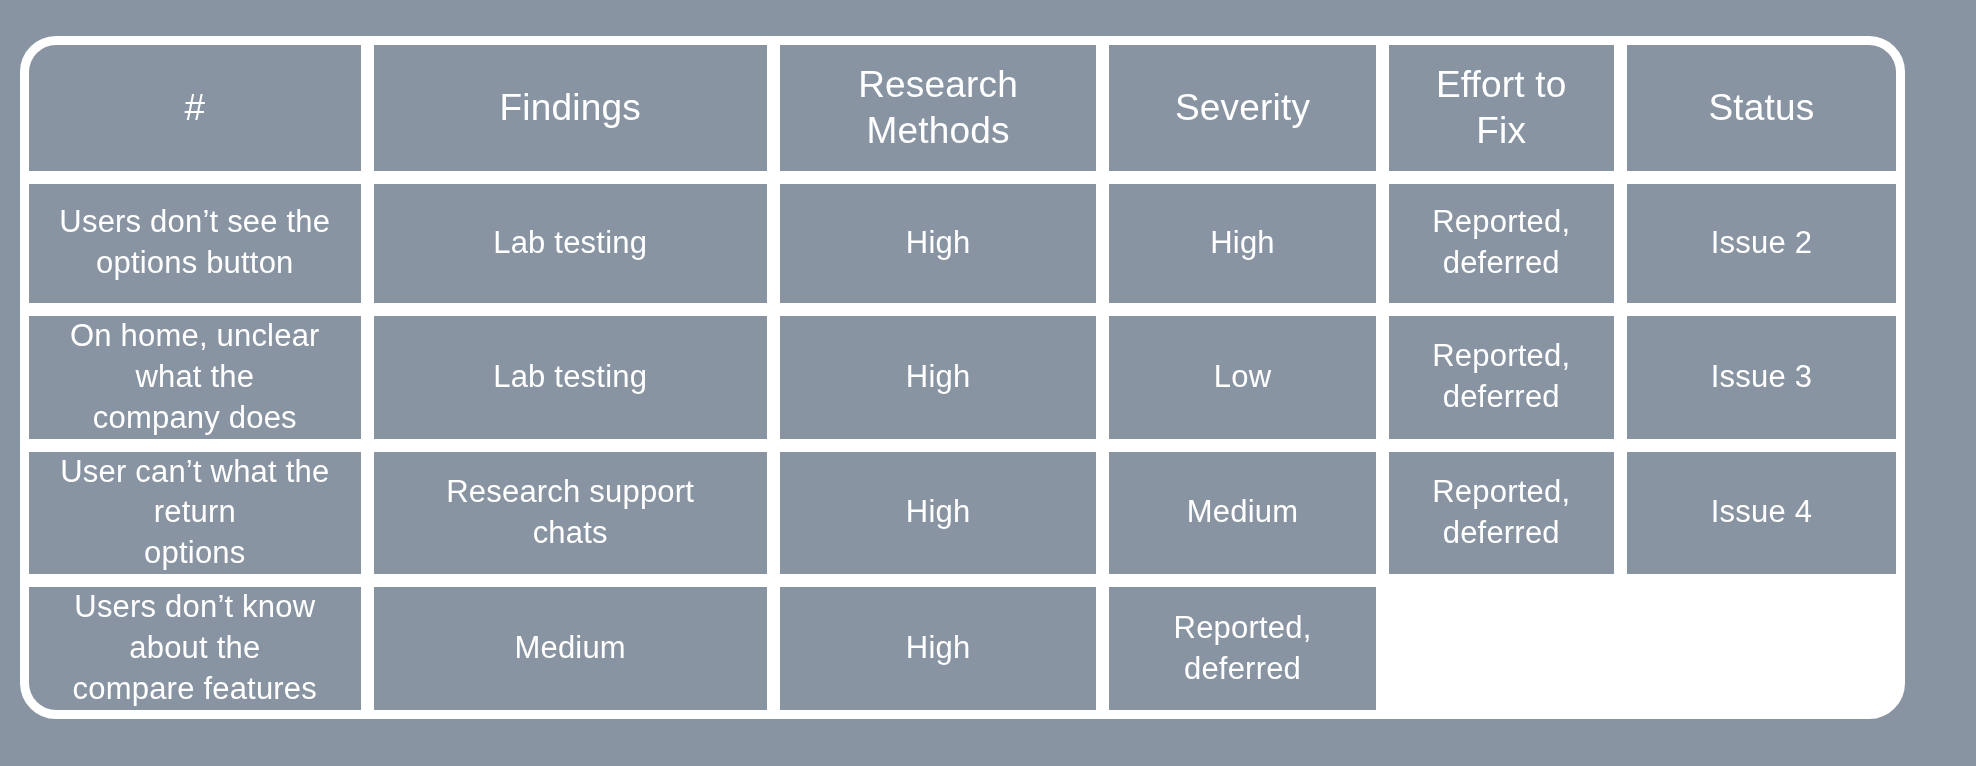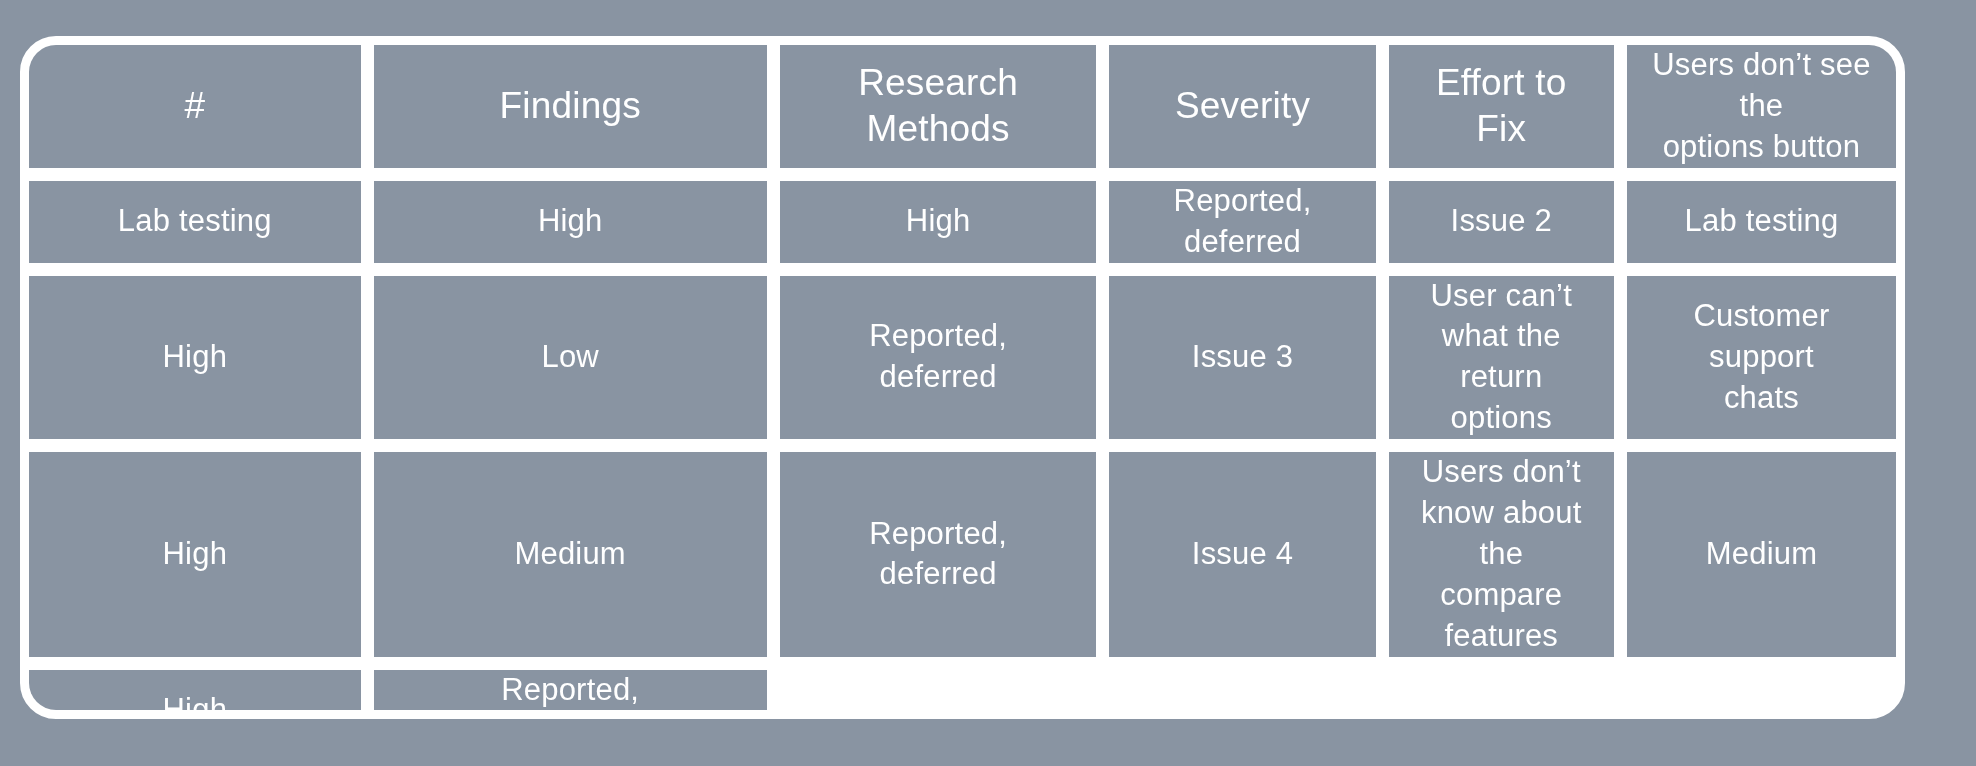--- a/index.html
+++ b/index.html
@@ -54,40 +54,43 @@
 
 <div class="table-card">
 
   <div class="cell header">#</div>
   <div class="cell header">Findings</div>
   <div class="cell header">Research
 Methods</div>
   <div class="cell header">Severity</div>
   <div class="cell header">Effort to
 Fix</div>
+  <div class="cell header">Status</div>
 
   <div class="cell">Users don’t see the
 options button</div>
   <div class="cell">Lab testing</div>
   <div class="cell">High</div>
   <div class="cell">High</div>
   <div class="cell">Reported,
 deferred</div>
 
   <div class="cell">Issue 2</div>
+  <div class="cell">On home, unclear what the
+company does</div>
   <div class="cell">Lab testing</div>
   <div class="cell">High</div>
   <div class="cell">Low</div>
   <div class="cell">Reported,
 deferred</div>
 
   <div class="cell">Issue 3</div>
   <div class="cell">User can’t what the return
 options</div>
-  <div class="cell">Customer support
+  <div class="cell">Research support
 chats</div>
   <div class="cell">High</div>
   <div class="cell">Medium</div>
   <div class="cell">Reported,
 deferred</div>
 
   <div class="cell">Issue 4</div>
   <div class="cell">Users don’t know about the
 compare features</div>
   <div class="cell">Medium</div>

